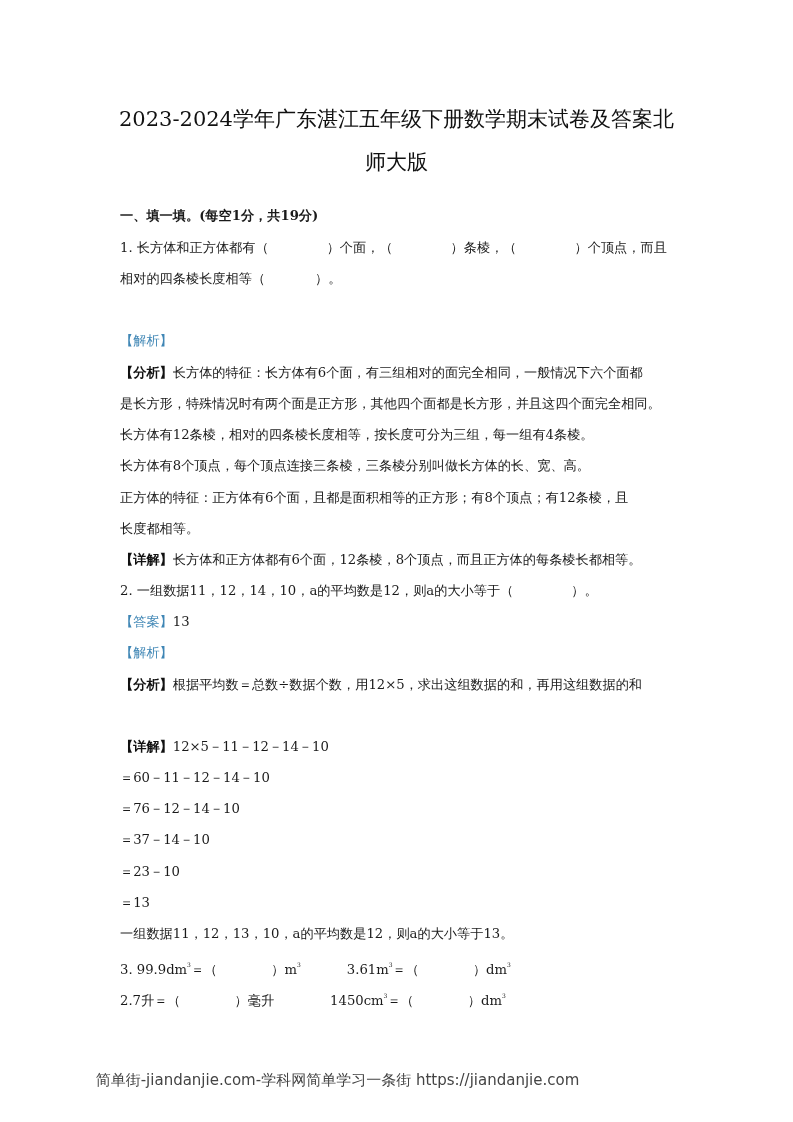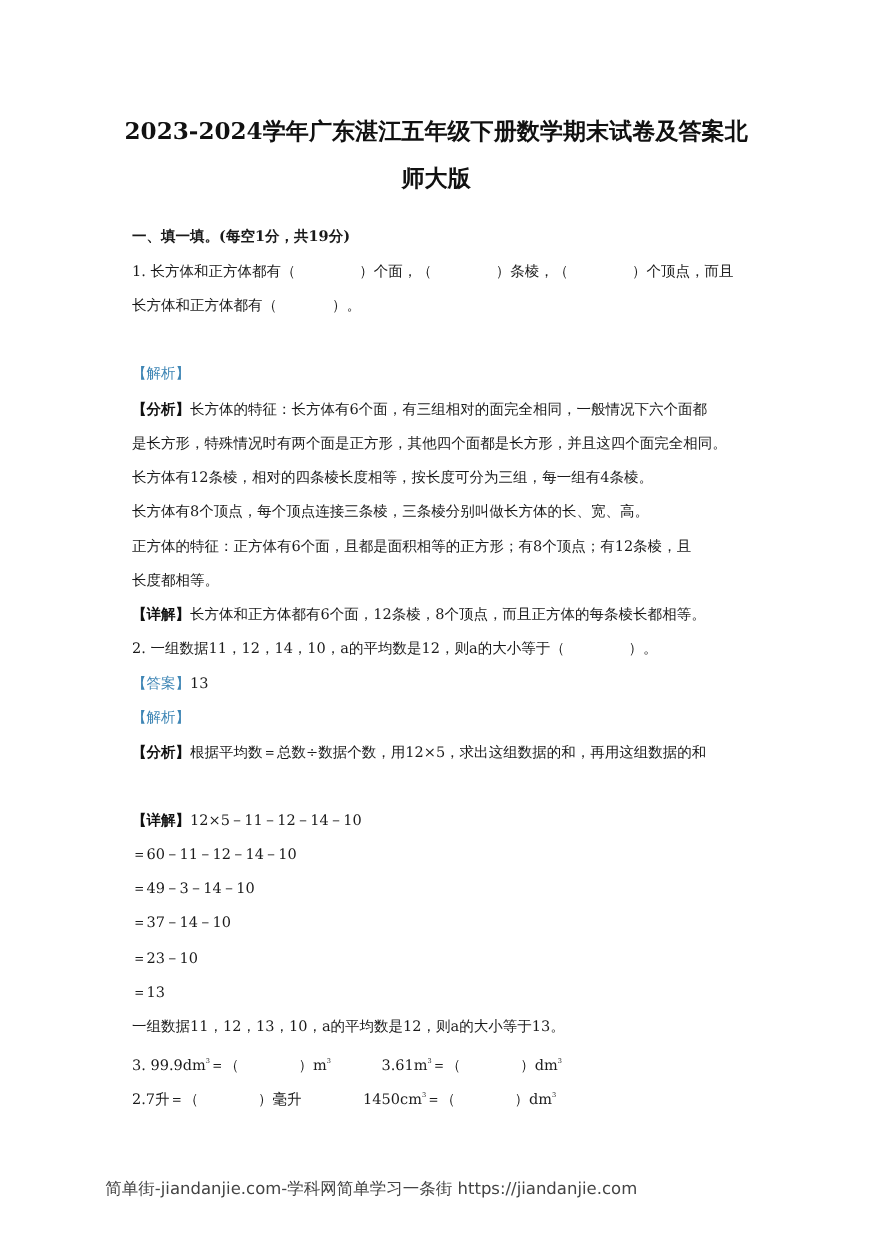--- a/index.html
+++ b/index.html
@@ -1,20 +1,20 @@
 <!DOCTYPE html>
 <html><head>
 <meta charset="utf-8">
 <style>
   html, body { margin:0; padding:0; background:#fff; }
   body { width:793px; height:1122px; position:relative; overflow:hidden;
          font-family:"DejaVu Serif","Liberation Serif",serif; color:#1a1a1a; }
   .page { position:absolute; left:0; top:0; width:793px; height:1122px; }
   .title { position:absolute; left:0; width:793px; text-align:center;
-           font-size:21px; font-weight:bold; letter-spacing:0px; color:#111; }
+           font-size:21px; font-weight:normal; letter-spacing:0px; color:#111; }
   .line { position:absolute; left:120px; font-size:13.2px; white-space:nowrap; line-height:16px; }
   .bold { font-weight:bold; }
   .tag { color:#3f86b5; }
   .btag { font-weight:bold; color:#111; }
   .blank { display:inline-block; }
   sup { font-size:6px; vertical-align:7px; }
   .footer { position:absolute; left:0; width:675px; top:1071px; text-align:center;
             font-family:"DejaVu Sans","Liberation Sans",sans-serif; font-size:15px; color:#444; }
 </style>
 </head>
@@ -24,21 +24,21 @@
 
   <div class="title" style="top:105px;">2023-2024学年广东湛江五年级下册数学期末试卷及答案北</div>
   <div class="title" style="top:148px;">师大版</div>
 
   <div class="line bold" style="top:208px;">一、填一填。(每空1分，共19分)</div>
 
   <div class="line" style="top:240px;">
     <span>1. 长方体和正方体都有（</span><span class="blank" style="width:58px;"></span><span>）个面，（</span><span class="blank" style="width:58px;"></span><span>）条棱，（</span><span class="blank" style="width:58px;"></span><span>）个顶点，而且</span>
   </div>
   <div class="line" style="top:271px;">
-    <span>长方体和正方体都有（</span><span class="blank" style="width:50px;"></span><span>）。</span>
+    <span>相对的四条棱长度相等（</span><span class="blank" style="width:50px;"></span><span>）。</span>
   </div>
   <div class="line tag" style="top:333px;">【解析】</div>
   <div class="line" style="top:365px;">
     <span class="btag">【分析】</span><span>长方体的特征：长方体有6个面，有三组相对的面完全相同，一般情况下六个面都</span>
   </div>
   <div class="line" style="top:396px;">是长方形，特殊情况时有两个面是正方形，其他四个面都是长方形，并且这四个面完全相同。</div>
   <div class="line" style="top:427px;">长方体有12条棱，相对的四条棱长度相等，按长度可分为三组，每一组有4条棱。</div>
   <div class="line" style="top:458px;">长方体有8个顶点，每个顶点连接三条棱，三条棱分别叫做长方体的长、宽、高。</div>
   <div class="line" style="top:490px;">正方体的特征：正方体有6个面，且都是面积相等的正方形；有8个顶点；有12条棱，且</div>
   <div class="line" style="top:521px;text-align:center;">长度都相等。</div>
@@ -53,21 +53,21 @@
     <span class="tag">【答案】</span><span>13</span>
   </div>
   <div class="line tag" style="top:645px;">【解析】</div>
   <div class="line" style="top:677px;">
     <span class="btag">【分析】</span><span>根据平均数＝总数÷数据个数，用12×5，求出这组数据的和，再用这组数据的和</span>
   </div>
   <div class="line" style="top:739px;">
     <span class="btag">【详解】</span><span>12×5－11－12－14－10</span>
   </div>
   <div class="line" style="top:770px;">＝60－11－12－14－10</div>
-  <div class="line" style="top:801px;">＝49－3－14－10</div>
+  <div class="line" style="top:801px;">＝76－12－14－10</div>
   <div class="line" style="top:832px;">＝37－14－10</div>
   <div class="line" style="top:864px;">＝23－10</div>
   <div class="line" style="top:895px;">＝13</div>
   <div class="line" style="top:926px;">一组数据11，12，13，10，a的平均数是12，则a的大小等于13。</div>
 
   <div class="line" style="top:957px;">
     <span>3.  99.9dm</span><sup>3</sup><span>＝（</span><span class="blank" style="width:54px;"></span><span>）m</span><sup>3</sup><span class="blank" style="width:46px;"></span><span>3.61m</span><sup>3</sup><span>＝（</span><span class="blank" style="width:54px;"></span><span>）dm</span><sup>3</sup>
   </div>
   <div class="line" style="top:988px;">
     <span>2.7升＝（</span><span class="blank" style="width:54px;"></span><span>）毫升</span><span class="blank" style="width:56px;"></span><span>1450cm</span><sup>3</sup><span>＝（</span><span class="blank" style="width:54px;"></span><span>）dm</span><sup>3</sup>

